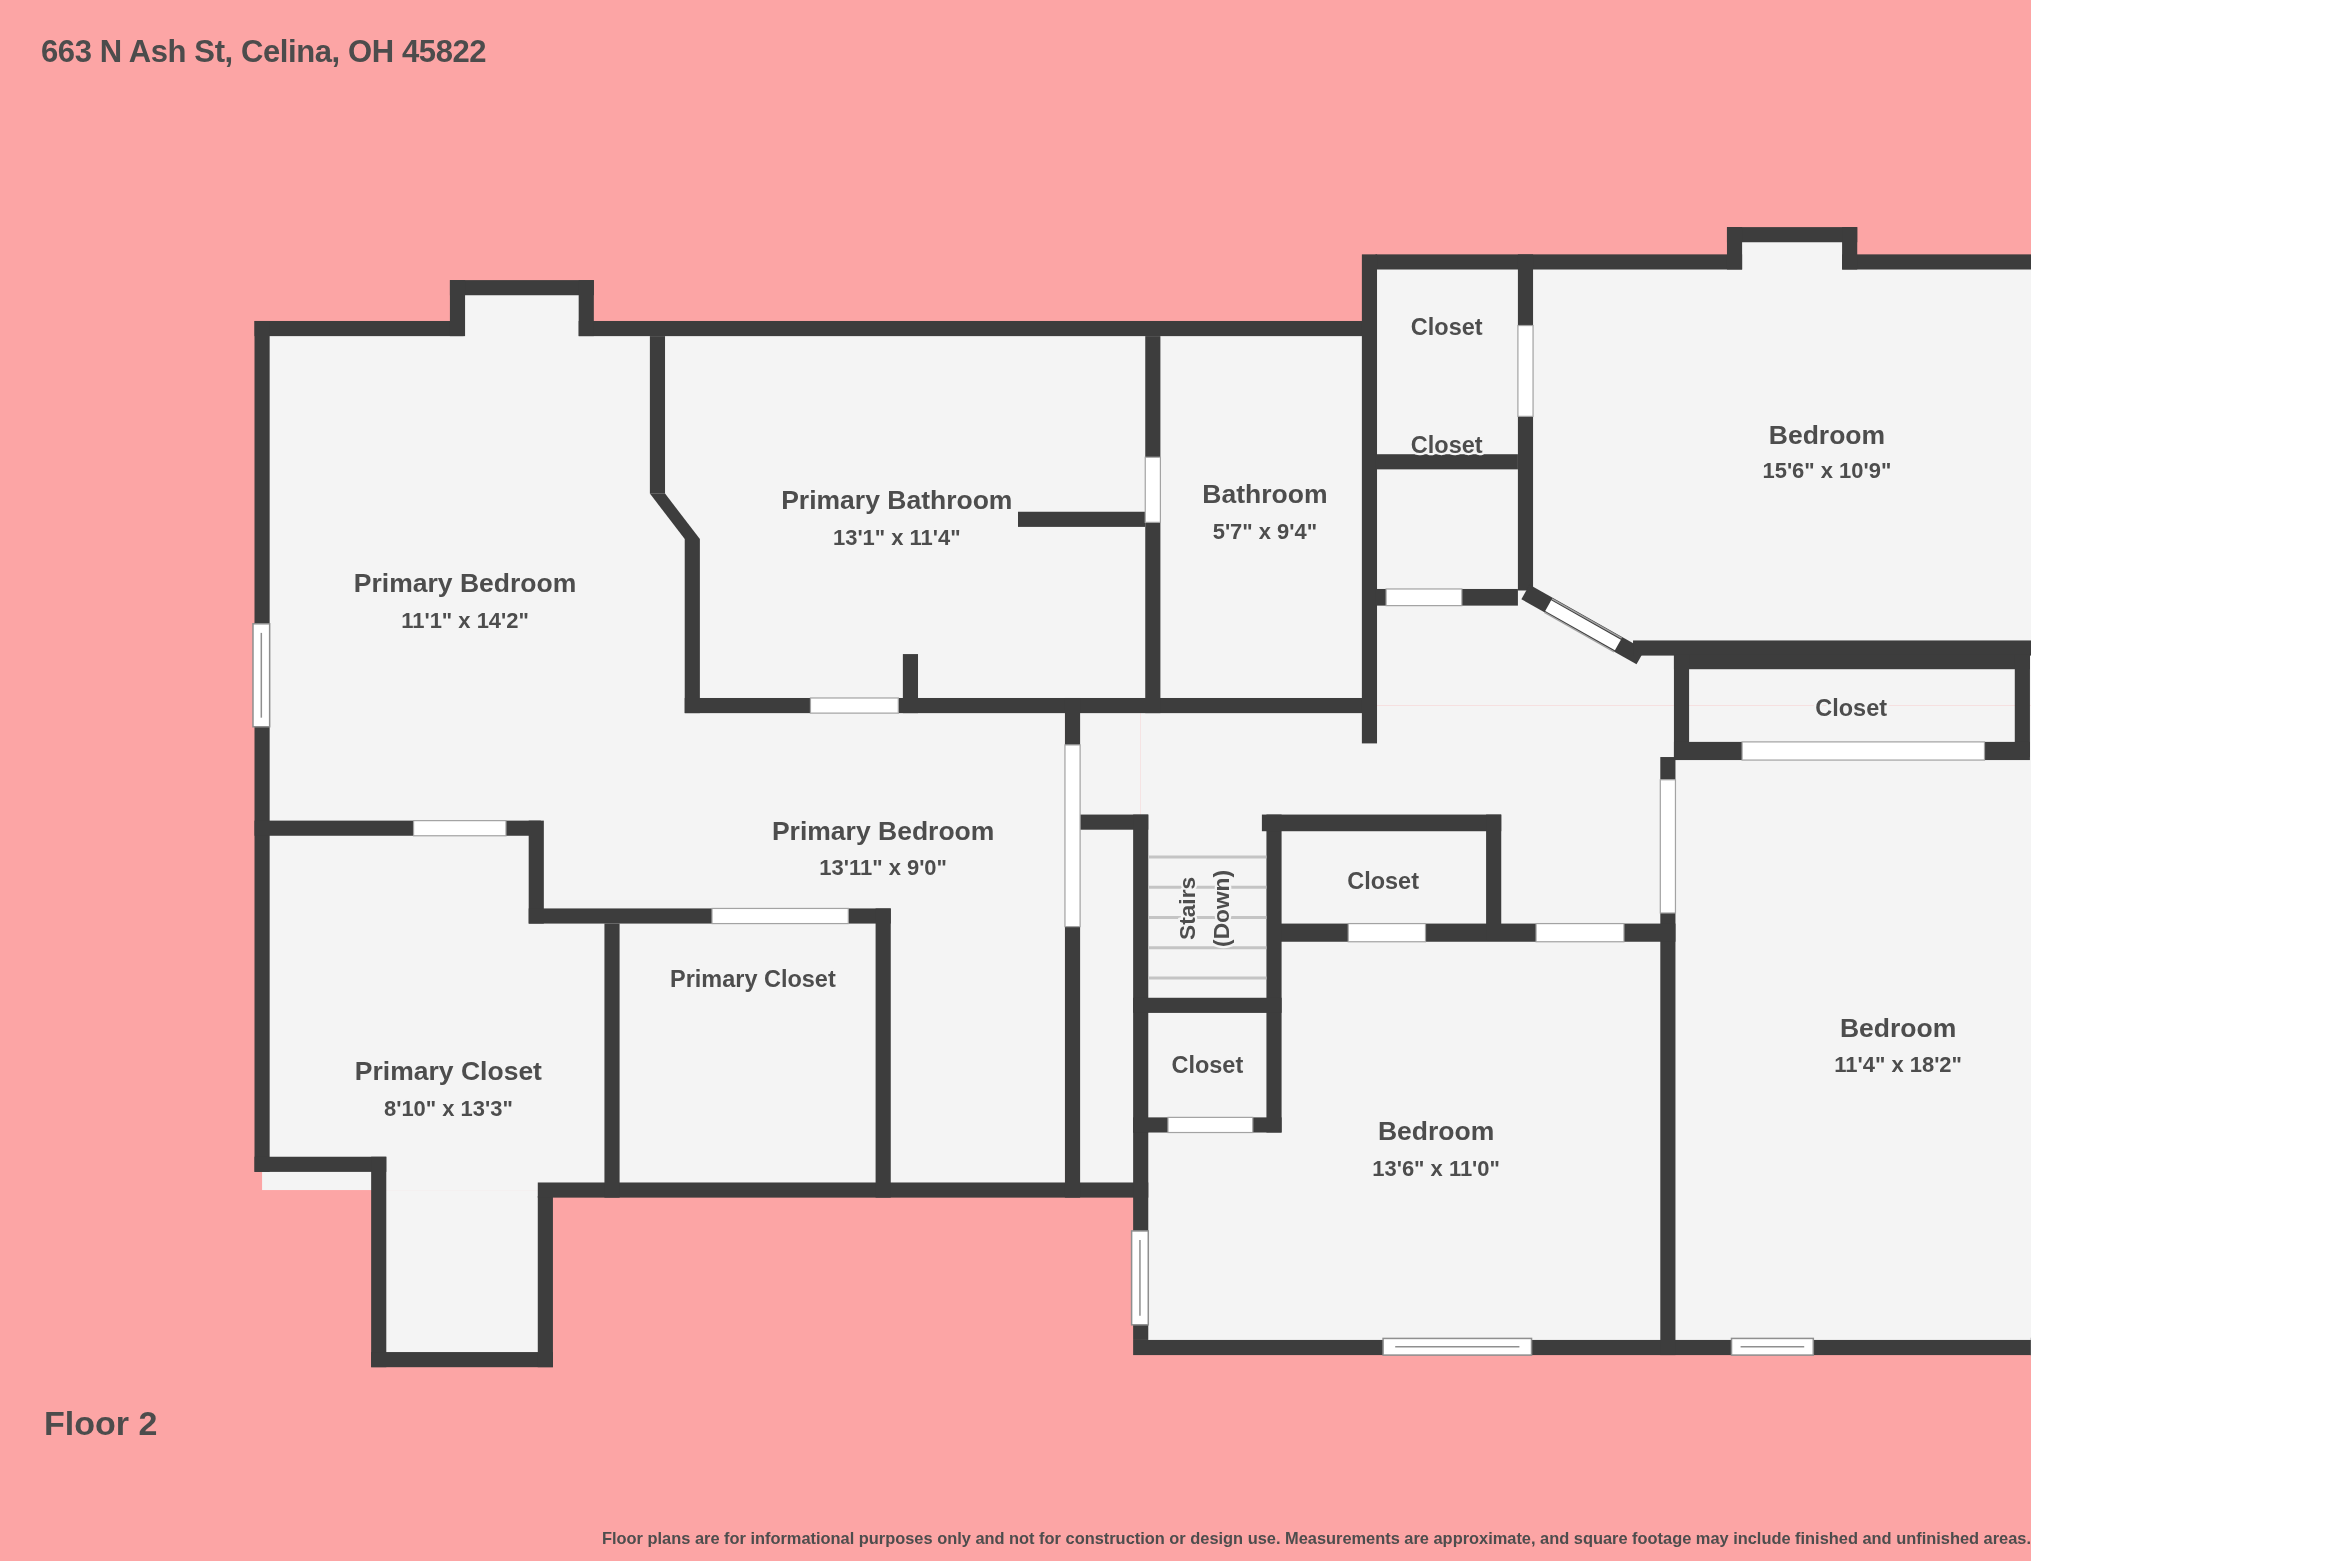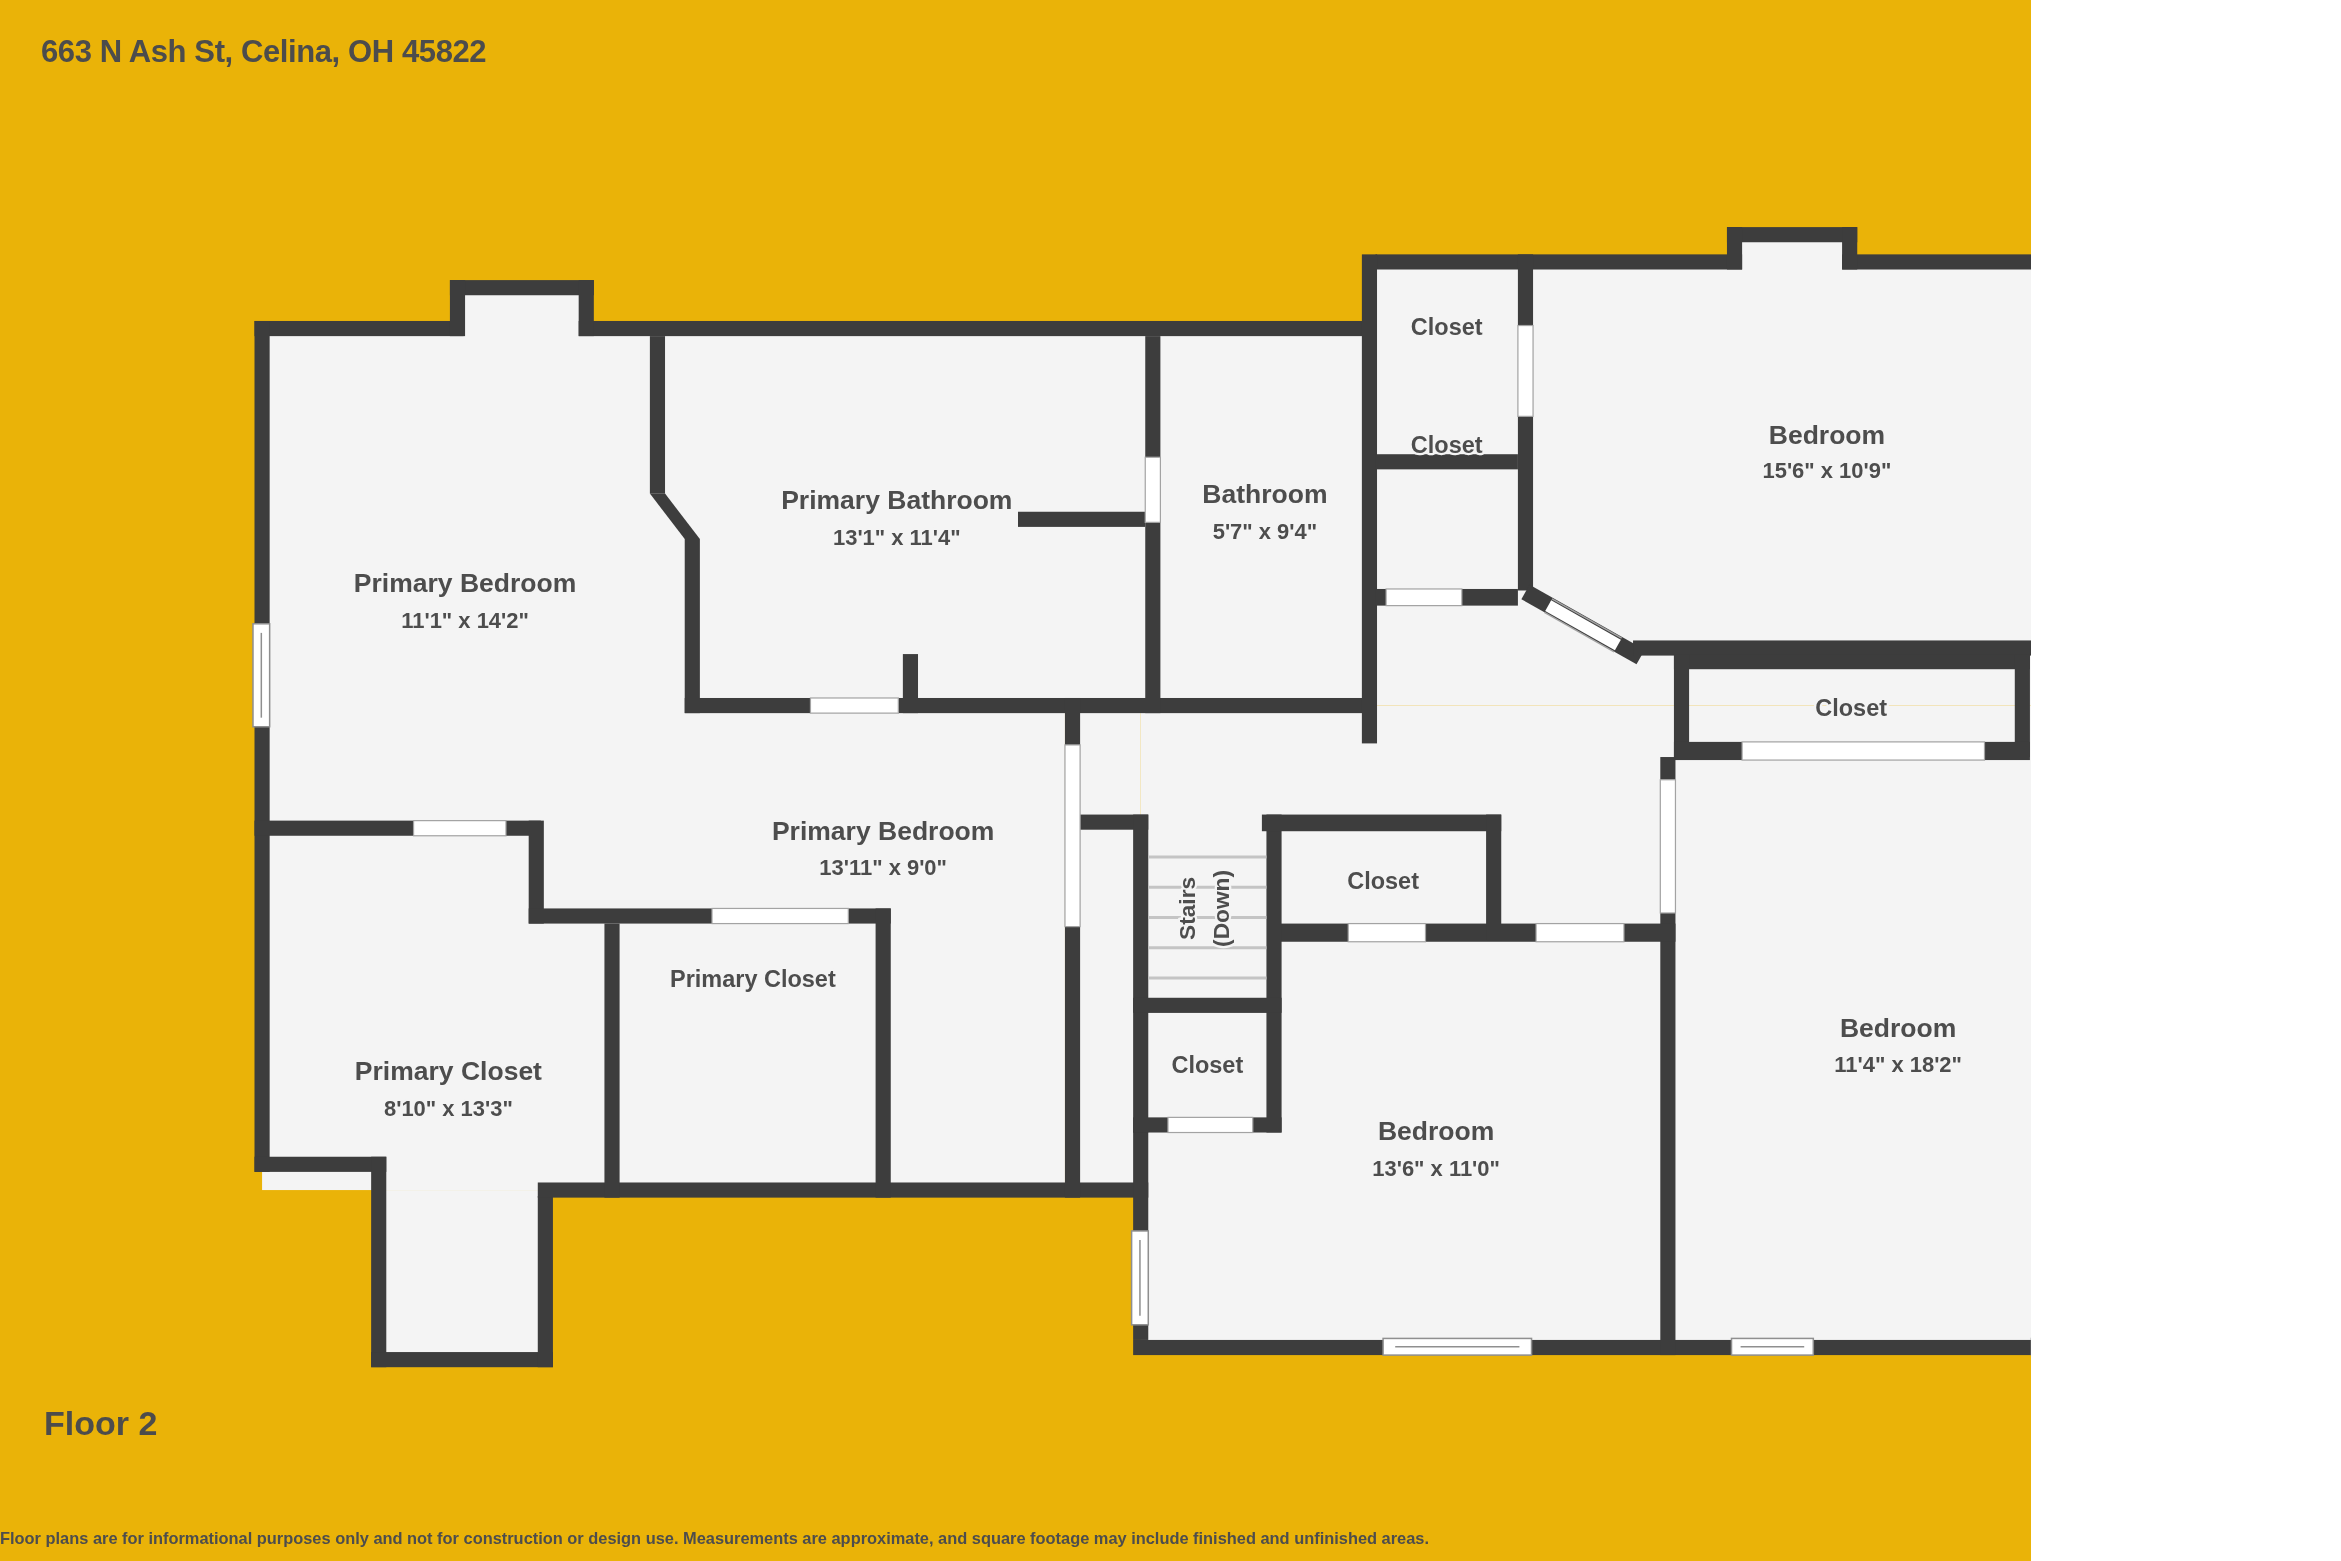--- a/index.html
+++ b/index.html
@@ -1,30 +1,30 @@
 <!DOCTYPE html>
 <html style="font-size:12.5px"><head>
 <meta charset="utf-8">
 <style>
   * { margin:0; padding:0; box-sizing:border-box; }
   html,body { background:#ffffff; }
   .canvas {
-    position:relative; width:2031px; height:1561px; background:#eab308;
+    position:relative; width:2031px; height:1561px; background:#fca5a5;
     font-family:"Liberation Sans", sans-serif; overflow:hidden;
   }
   .page-title {
     position:absolute; left:41px; top:34px; font-size:31px; font-weight:bold;
     color:#4c4c4c; letter-spacing:-0.4px;
   }
   .floor-label {
     position:absolute; left:44px; top:1404px; font-size:34px; font-weight:bold;
     color:#4c4c4c;
   }
   .disclaimer {
-    position:absolute; left:0; right:0; top:1529px; text-align:left;
+    position:absolute; left:0; right:0; top:1529px; text-align:right;
     font-size:16.4px; font-weight:bold; color:#4d4d4d;
   }
   svg.plan { position:absolute; left:0; top:0; }
   .wall { fill:#3d3d3d; }
   .floorfill { fill:#f4f4f4; }
   .opening { fill:#ffffff; stroke:#a3a3a3; stroke-width:0.8; }
   .window-pane { fill:#ffffff; stroke:#8f8f8f; stroke-width:1; }
   .window-mullion { stroke:#8f8f8f; stroke-width:1; }
   .step { stroke:#c4c4c4; stroke-width:2; }
   .room-name, .room-dims, .closet-name {

